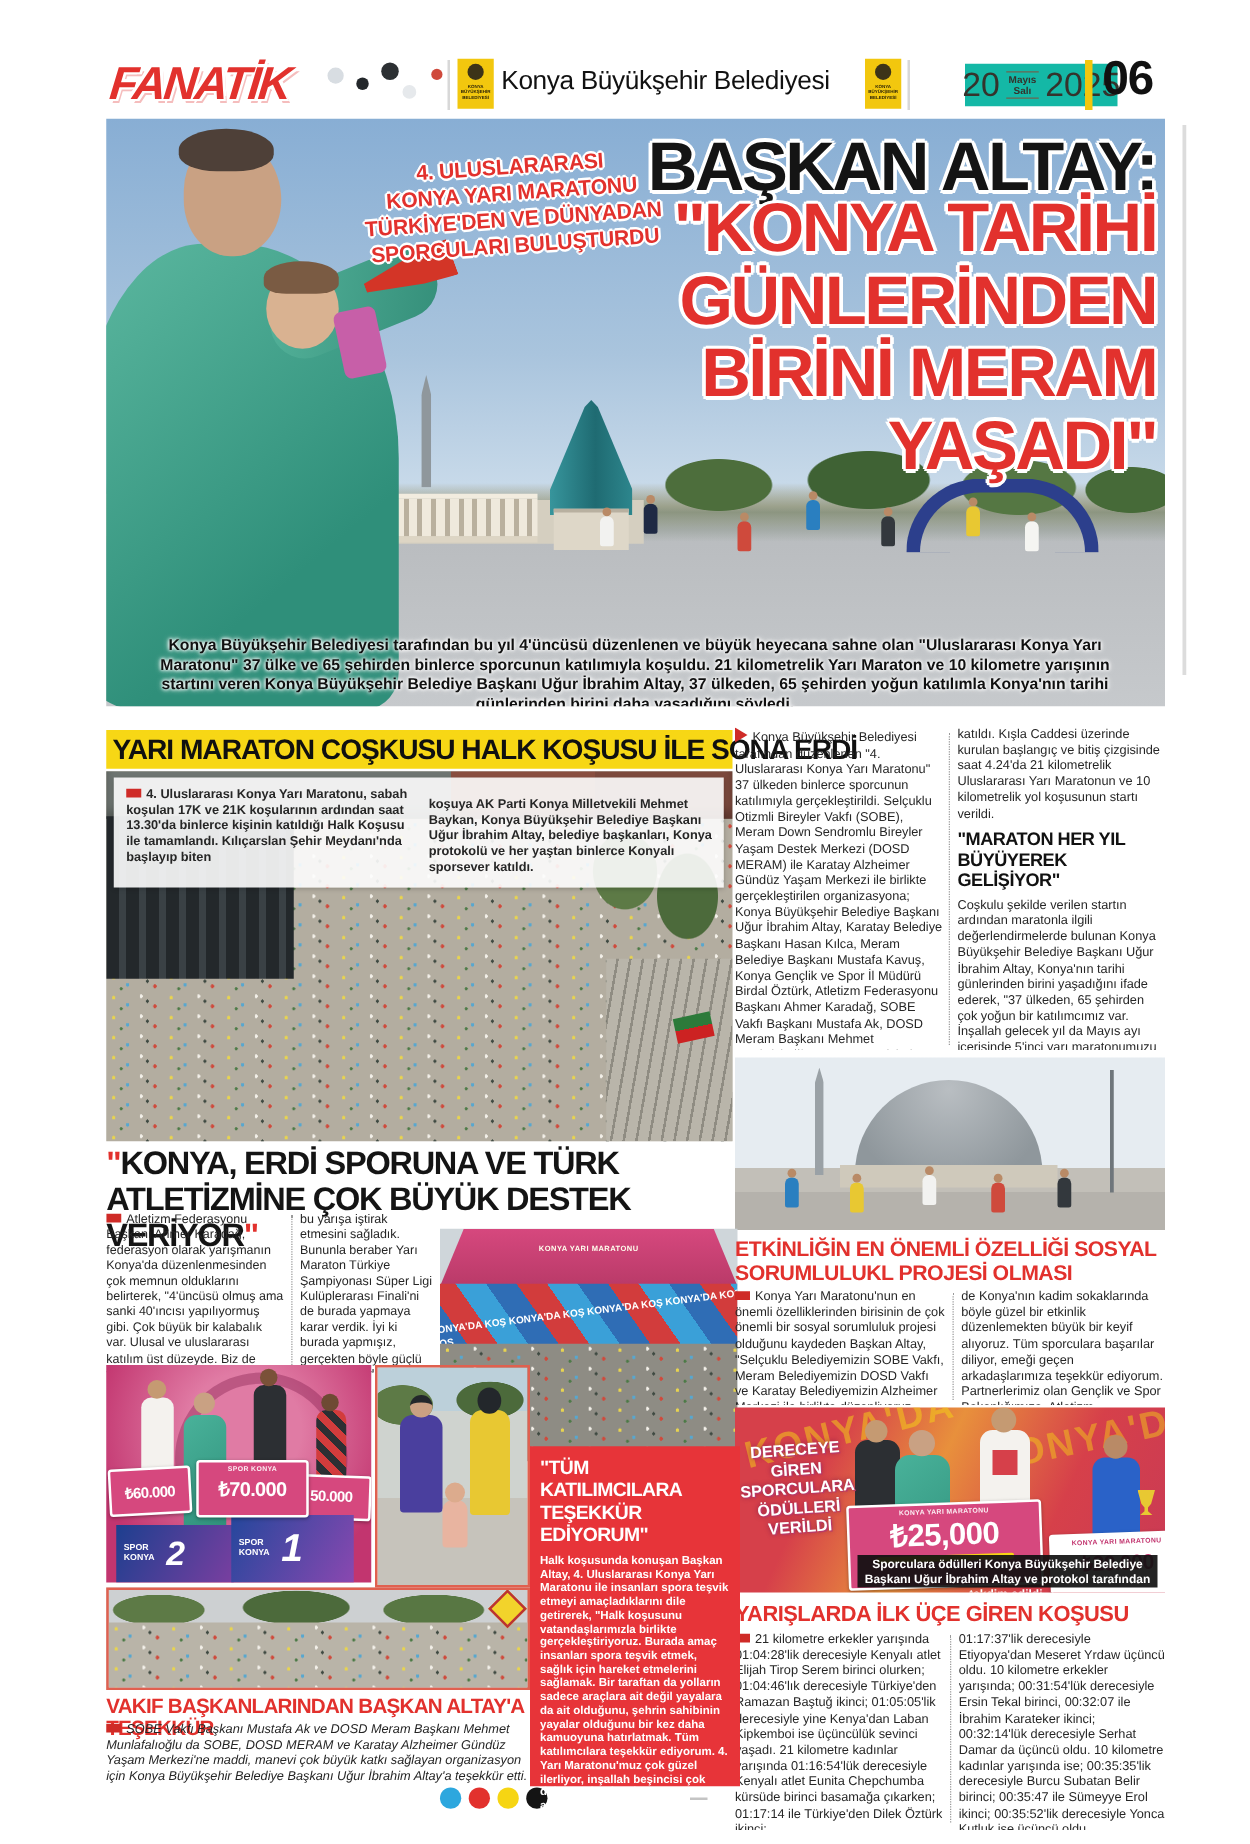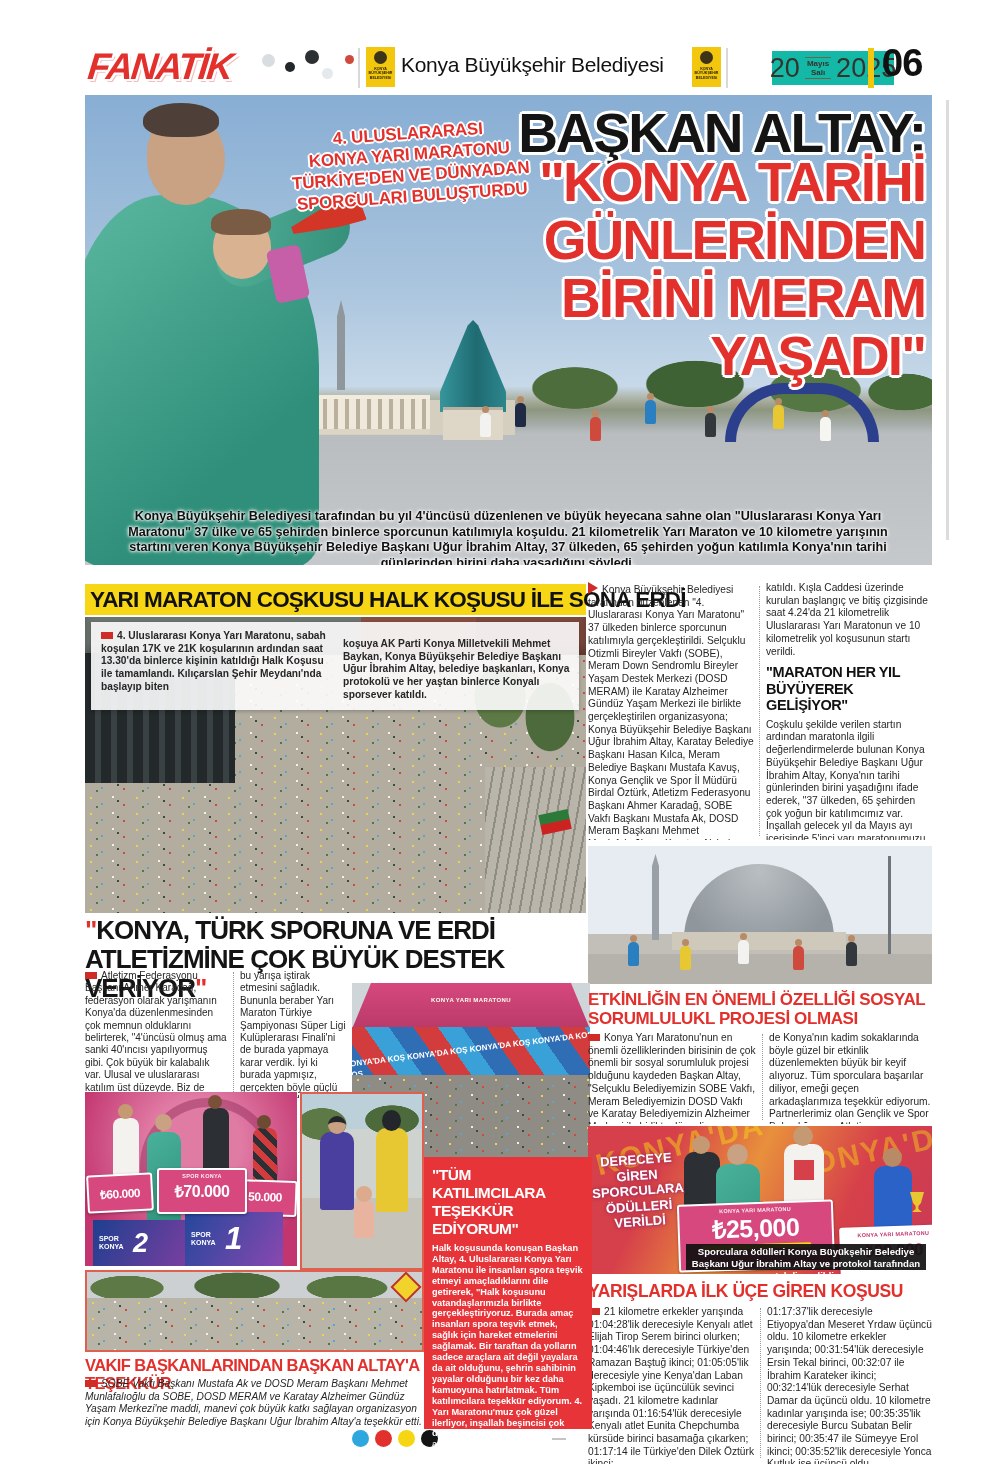--- a/index.html
+++ b/index.html
@@ -157,21 +157,21 @@
     <div class="abs" style="left:64px;top:8px;width:7px;height:86px;background:#9aa1a6;clip-path:polygon(50% 0,100% 14%,100% 100%,0 100%,0 14%);"></div>
     <div class="abs" style="left:300px;top:10px;width:3px;height:98px;background:#6f767b;"></div>
     <div class="runner" style="left:40px;top:96px;background:#2a7fc0;"></div>
     <div class="runner" style="left:92px;top:100px;background:#e8c832;"></div>
     <div class="runner" style="left:150px;top:94px;background:#f2f2f0;"></div>
     <div class="runner" style="left:205px;top:100px;background:#cf4a3c;"></div>
     <div class="runner" style="left:258px;top:96px;background:#33383d;"></div>
   </div>
 
   <div class="abs" style="left:85px;top:916px;width:508px;font-size:26px;line-height:29px;font-weight:900;color:#141414;letter-spacing:-1px;">
-    <span style="color:#e2312d;">"</span><span>KONYA, TÜRK SPORUNA VE ERDİ</span><br>
+    <span style="color:#e2312d;">"</span><span>KONYA, ERDİ SPORUNA VE TÜRK</span><br>
     <span>ATLETİZMİNE ÇOK BÜYÜK DESTEK VERİYOR</span><span style="color:#e2312d;">"</span>
   </div>
   <div class="col bsq" style="left:85px;top:970px;width:142px;height:128px;overflow:hidden;font-size:10px;line-height:12.4px;">Atletizm Federasyonu Başkanı Ahmer Karadağ, federasyon olarak yarışmanın Konya'da düzenlenmesinden çok memnun olduklarını belirterek, "4'üncüsü olmuş ama sanki 40'ıncısı yapılıyormuş gibi. Çok büyük bir kalabalık var. Ulusal ve uluslararası katılım üst düzeyde. Biz de federasyon olarak önemli sporcularımızın</div>
   <div class="vdiv" style="left:233px;top:972px;height:120px;"></div>
   <div class="col" style="left:240px;top:970px;width:106px;height:128px;overflow:hidden;font-size:10px;line-height:12.4px;">bu yarışa iştirak etmesini sağladık. Bununla beraber Yarı Maraton Türkiye Şampiyonası Süper Ligi Kulüplerarası Finali'ni de burada yapmaya karar verdik. İyi ki burada yapmışız, gerçekten böyle güçlü bir katılım oldu. Konya kadim bir şehir olarak Türk sporuna ve Türk atletizmine çok büyük destek veriyor" dedi.</div>
 
   <div class="ph" style="left:352px;top:983px;width:238px;height:186px;background:#cfd6da;">
     <div class="abs" style="left:0;top:0;width:238px;height:46px;background:linear-gradient(180deg,#d6487e,#b93a68);clip-path:polygon(0 100%,8% 0,92% 0,100% 100%);text-align:center;">
       <span style="font-size:6px;font-weight:900;color:#ffe;display:inline-block;margin-top:14px;letter-spacing:0.4px;">KONYA YARI MARATONU</span>
     </div>

